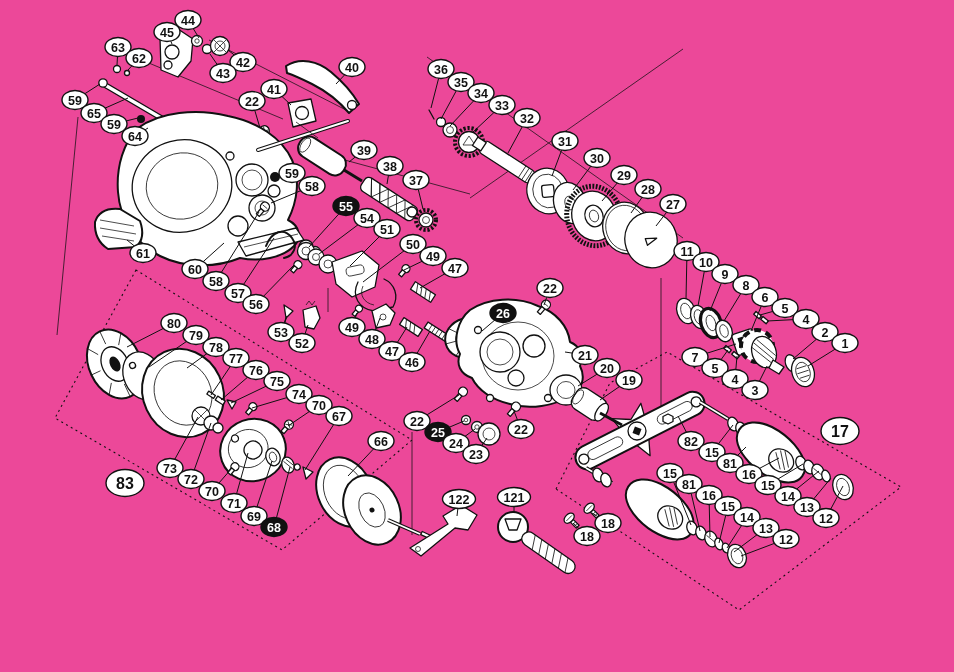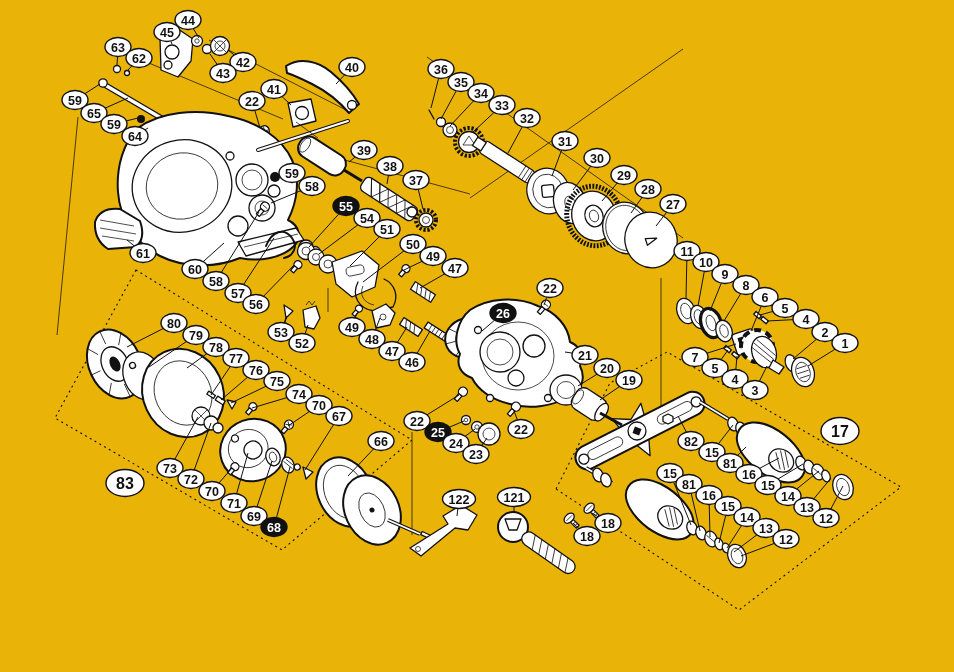--- a/index.html
+++ b/index.html
@@ -1,16 +1,16 @@
 <!DOCTYPE html>
 <html><head>
 <meta charset="utf-8">
 <style>
   html,body{margin:0;padding:0;background:#fff;}
-  .stage{position:relative;width:954px;height:672px;background:#eab308;overflow:hidden;
+  .stage{position:relative;width:954px;height:672px;background:#ec4899;overflow:hidden;
          font-family:"Liberation Sans", sans-serif;}
   svg{display:block;}
   .s  {fill:none;stroke:#111;stroke-width:1.3;stroke-linecap:round;stroke-linejoin:round;}
   .s2 {fill:none;stroke:#111;stroke-width:2;stroke-linecap:round;stroke-linejoin:round;}
   .w  {fill:#fff;stroke:#111;stroke-width:1.3;stroke-linejoin:round;}
   .w2 {fill:#fff;stroke:#111;stroke-width:2;stroke-linejoin:round;}
   .th {fill:none;stroke:#111;stroke-width:.75;}
   .dk {fill:#111;stroke:none;}
   .dot{fill:none;stroke:#111;stroke-width:1.1;stroke-dasharray:2 3.5;}
   .teeth{fill:none;stroke:#111;stroke-width:4;stroke-dasharray:2.2 1.8;}

